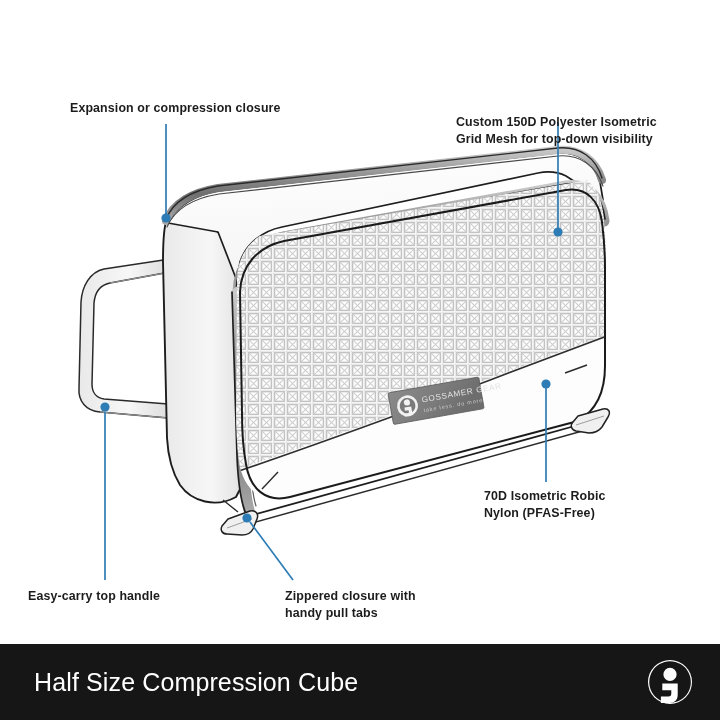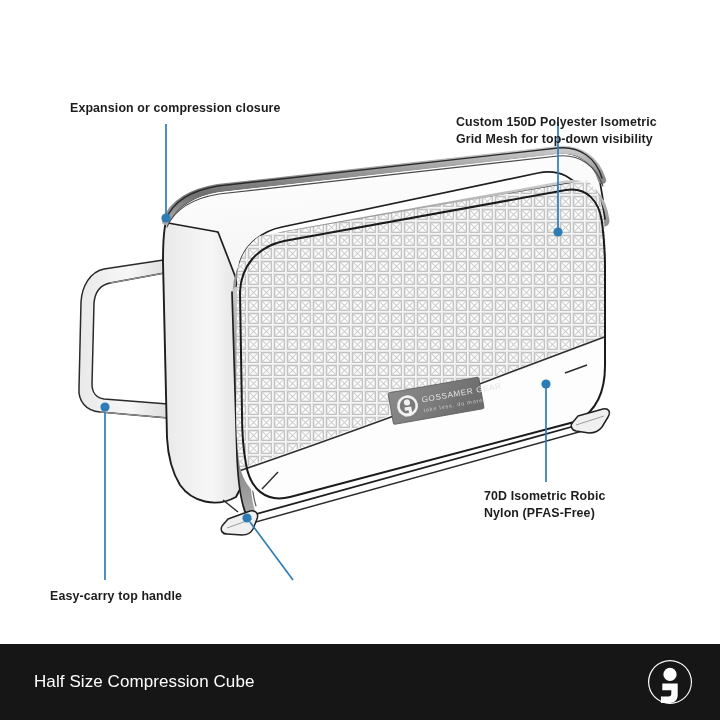--- a/index.html
+++ b/index.html
@@ -40,39 +40,39 @@
     font-size: 12.4px;
     font-weight: 700;
     line-height: 17px;
     color: #1c1c1c;
     letter-spacing: 0.01em;
     white-space: pre-line;
   }
   #label-zipper      { left: 70px;  top: 100px; width: 230px; }
   #label-mesh        { left: 456px; top: 85px;  width: 215px; margin-top: 29px; }
   #label-nylon       { left: 484px; top: 488px; width: 170px; }
-  #label-handle      { left: 50px;  top: 588px; width: 200px; }
+  #label-handle      { left: 28px;  top: 588px; width: 200px; }
   #label-closure     { left: 285px; top: 588px; width: 170px; }
 
   #footer-bar {
     position: absolute;
     left: 0;
     top: 644px;
     width: 720px;
     height: 76px;
     background: #161616;
     display: flex;
     align-items: center;
     justify-content: space-between;
     box-sizing: border-box;
     padding: 0 26px 0 34px;
   }
   #footer-title {
     font-family: "Liberation Sans", sans-serif;
-    font-size: 17px;
+    font-size: 25px;
     font-weight: 400;
     color: #ffffff;
     letter-spacing: 0.005em;
   }
   #footer-logo {
     width: 48px;
     height: 48px;
     flex: 0 0 auto;
   }
 </style>
@@ -322,20 +322,22 @@
     <div class="callout-text" id="label-zipper">Expansion or compression closure</div>
 
     <div class="callout-text" id="label-mesh">Custom 150D Polyester Isometric
 Grid Mesh for top-down visibility</div>
 
     <div class="callout-text" id="label-nylon">70D Isometric Robic
 Nylon (PFAS-Free)</div>
 
     <div class="callout-text" id="label-handle">Easy-carry top handle</div>
 
+    <div class="callout-text" id="label-closure">Zippered closure with
+handy pull tabs</div>
   </div>
 
   <div id="footer-bar">
     <div id="footer-title">Half Size Compression Cube</div>
 
     <svg id="footer-logo" viewBox="0 0 48 48" xmlns="http://www.w3.org/2000/svg">
       <circle cx="24" cy="24" r="22" fill="#ffffff"></circle>
       <path d="M24 3.2 A20.8 20.8 0 1 0 24.1 3.2 Z" fill="#161616"></path>
       <circle cx="24" cy="16.4" r="6.6" fill="#ffffff"></circle>
       <path d="M16.3 25.6 h15.4 v11.2 c0 5.6 -3.6 8.2 -8.2 8.2 h-8.6 v-6.6 h7.6

